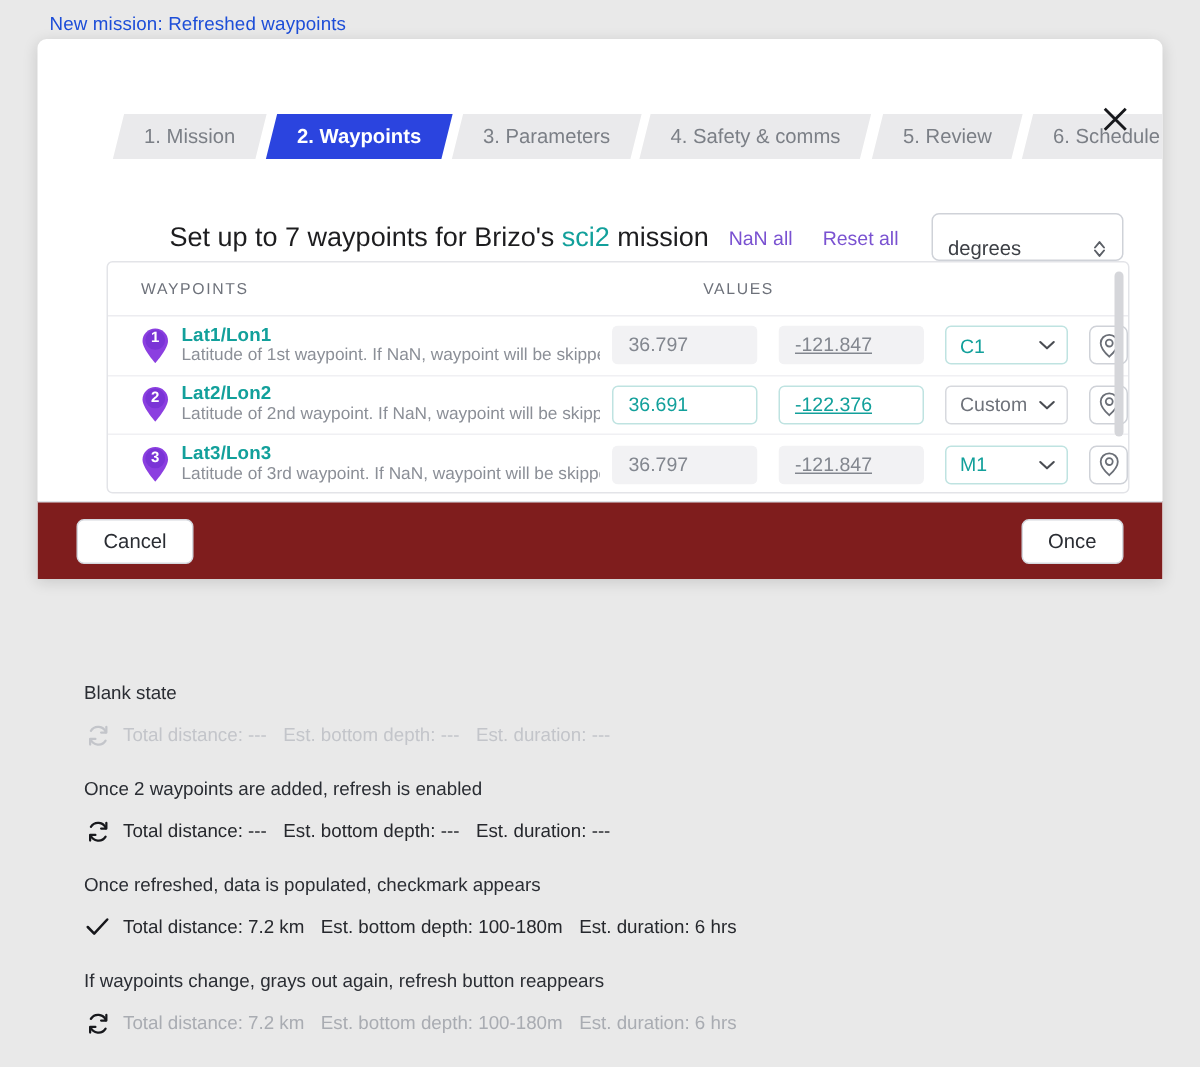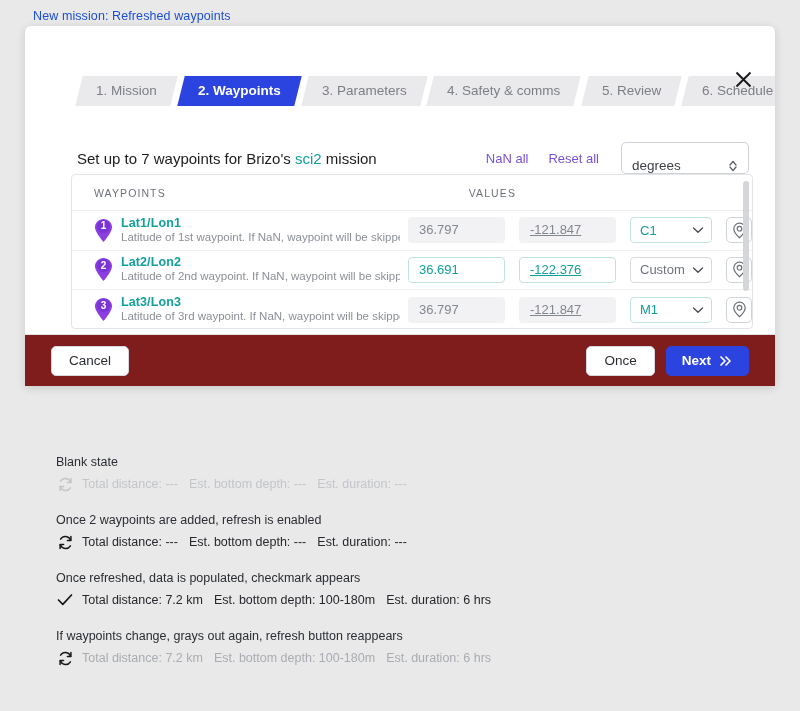--- a/index.html
+++ b/index.html
@@ -49,21 +49,21 @@
     display: flex; align-items: center; justify-content: center;
     cursor: pointer;
   }
   .close-btn svg { display: block; }
 
   
   .subhead {
     position: absolute; left: 52px; top: 116px; right: 26px;
     display: flex; align-items: center;
   }
-  .subhead-title { font-size: 15px; color: #1d1d1f; font-weight: bold; }
+  .subhead-title { font-size: 18px; color: #1d1d1f; font-weight: bold; margin-left: 36px; }
   .subhead-title .plain { font-weight: normal; }
   .subhead-title .mission-name { color: #12a09b; font-weight: normal; }
   .subhead-actions { margin-left: auto; display: flex; align-items: center; gap: 0; }
   .link-btn {
     font-size: 13px; color: #7a52d1; cursor: pointer; padding: 0 10px;
   }
   .unit-select {
     margin-left: 12px;
     width: 128px; height: 32px;
     border: 1px solid #cfd2d8; border-radius: 5px;
@@ -197,21 +197,21 @@
     background: #2b44df; border: 1px solid #2b44df; color: #fff; font-weight: bold;
     gap: 8px; padding: 0 15px;
   }
   .footer .spacer { flex: 1; }
   .footer .right-group { display: flex; gap: 11px; }
 
   
   .notes { position: absolute; left: 56px; top: 455px; width: 600px; }
   .note { margin-bottom: 20px; }
   .note-title { font-size: 12.5px; color: #2a2d33; margin-bottom: 6px; }
-  .note-row { display: flex; align-items: center; gap: 8px; font-size: 12.5px; }
+  .note-row { display: flex; align-items: center; gap: 8px; font-size: 12.5px; margin-top: 12px; }
   .note-icon { width: 18px; height: 18px; display: flex; align-items: center; justify-content: center; line-height: 0; }
   .note-metrics { display: flex; gap: 11px; }
   .note-metrics .m { white-space: nowrap; }
   .note.dim .note-metrics .m { color: #c3c5ca; }
   .note.dim2 .note-metrics .m { color: #a9acb2; }
   .note.active .note-metrics .m { color: #26282d; }
 </style>
 </head>
 <body>
 
@@ -373,29 +373,20 @@
     <span class="metric"><b>Total distance:</b> <span>7.2km</span></span>
     <span class="metric"><b>Est. bottom depth:</b> <span>100-180m</span></span>
     <span class="metric"><b>Est. duration:</b> <span>6hrs</span></span>
   </div>
 
   <div class="footer">
     <div class="btn btn-white">Cancel</div>
     <div class="spacer"></div>
     <div class="right-group">
       <div class="btn btn-white">Once</div>
-      <div class="btn btn-primary">
-        <span>Next</span>
-        <span style="line-height:0">
-          <svg width="14" height="12" viewBox="0 0 14 12">
-            <path d="M2 2 L6 6 L2 10" stroke="#ffffff" stroke-width="1.7" fill="none" stroke-linecap="round" stroke-linejoin="round"></path>
-            <path d="M7 2 L11 6 L7 10" stroke="#ffffff" stroke-width="1.7" fill="none" stroke-linecap="round" stroke-linejoin="round"></path>
-          </svg>
-        </span>
-      </div>
     </div>
   </div>
 </div>
 
 <div class="notes">
     <div class="note dim">
       <div class="note-title">Blank state</div>
       <div class="note-row">
         <div class="note-icon">
           <svg width="17" height="17" viewBox="0 0 17 17">

